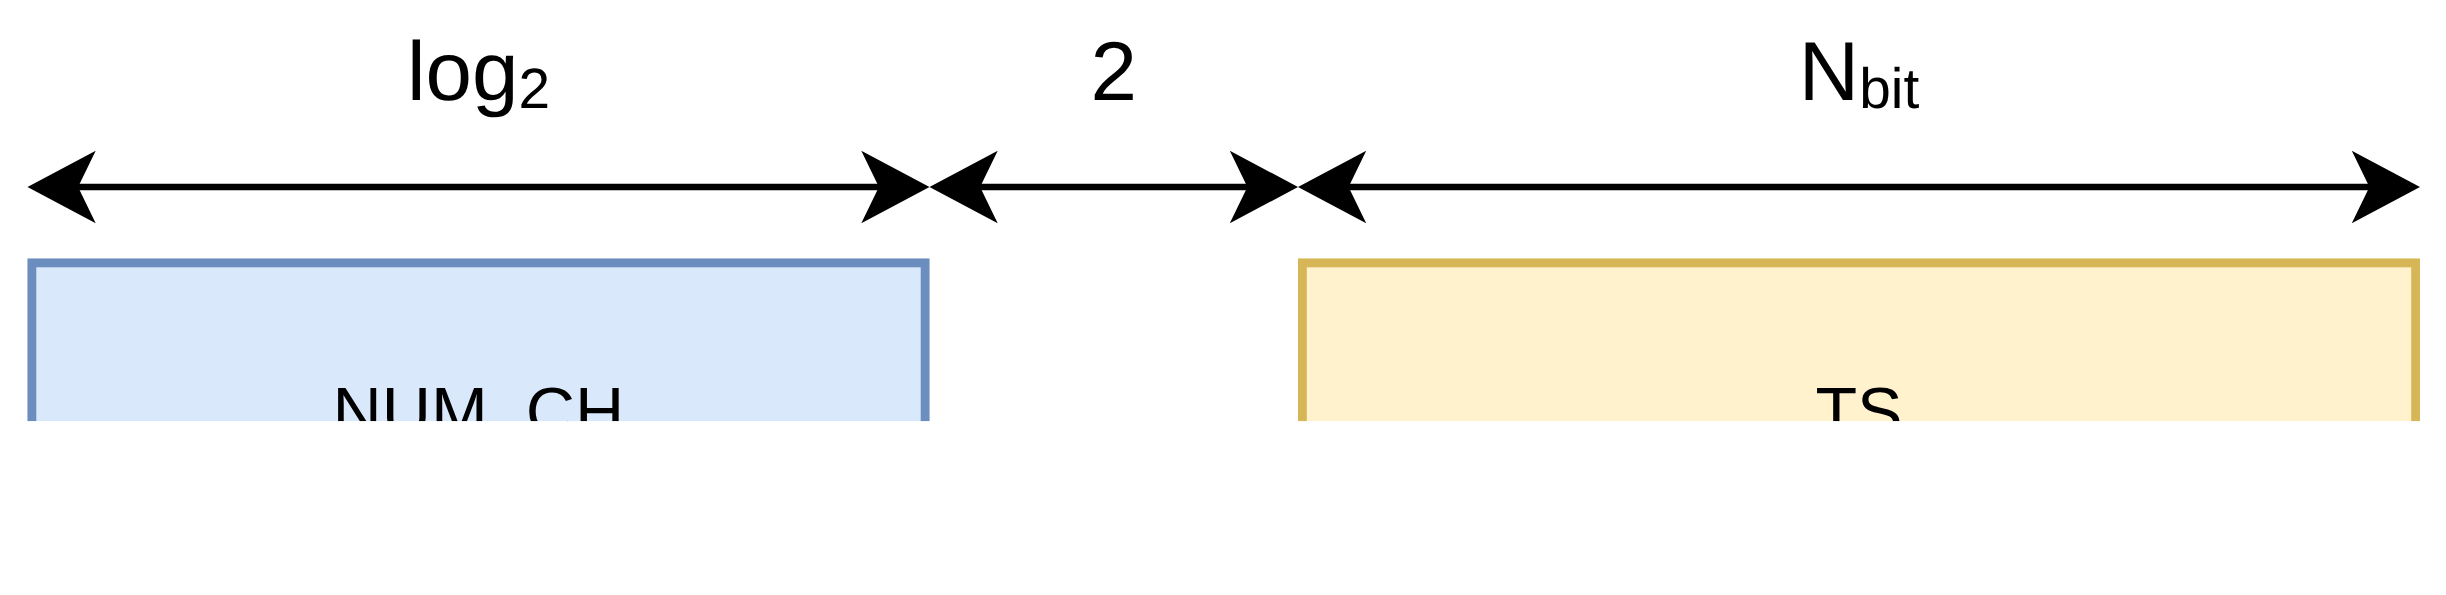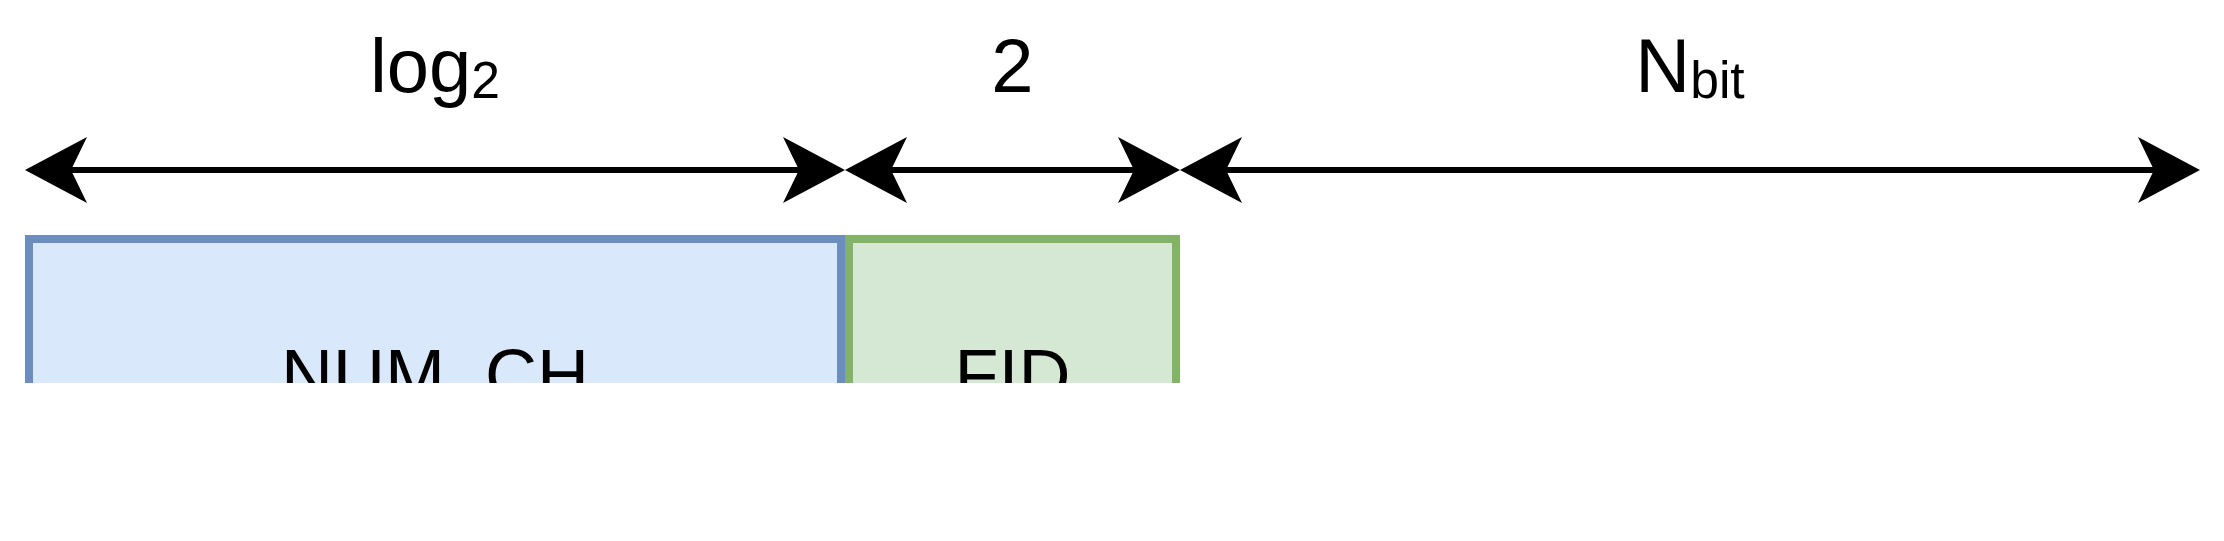--- a/index.html
+++ b/index.html
@@ -59,21 +59,21 @@
     position: absolute;
     top: 235px;
     height: 280px;
     box-sizing: border-box;
     border: 8px solid #000000; 
     display: flex;
     align-items: center;
     justify-content: center;
   }
   .flabel {
-    font-size: 72px;
+    font-size: 62px;
     line-height: 1;
     white-space: nowrap;
   }
 </style>
 </head>
 <body>
 
 <div class="stage">
 
   <svg class="arrows-svg" viewBox="0 0 2224 541" aria-hidden="true">
@@ -108,18 +108,18 @@
   <div class="wlabel seg3">
     <span>N</span>
       <sub>bit</sub>
       <span></span>
   </div>
 
   <div class="fbox seg1" style="background: rgb(218, 232, 252); border-color: rgb(108, 142, 191);">
     <span class="flabel">NUM_CH</span>
   </div>
 
-  <div class="fbox seg2" style="background: rgb(213, 232, 212); border-color: rgb(130, 179, 102);">
-    <span class="flabel">FID</span>
+
+  <div class="fbox seg3" style="background: rgb(255, 242, 204); border-color: rgb(214, 182, 86);">
+    <span class="flabel">TS</span>
   </div>
-
 
 </div>
 
 </body></html>

